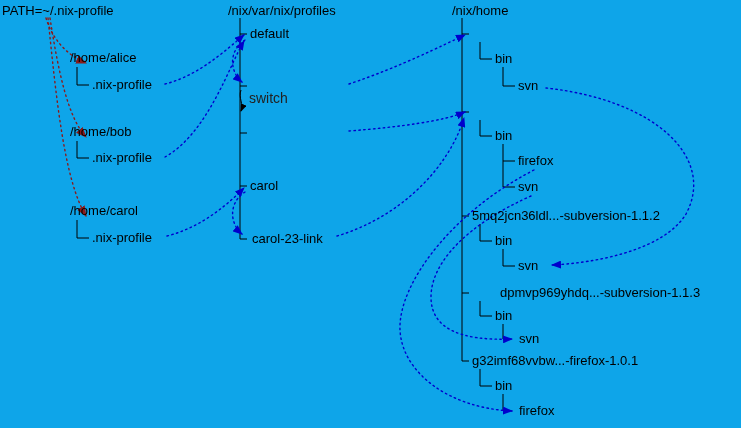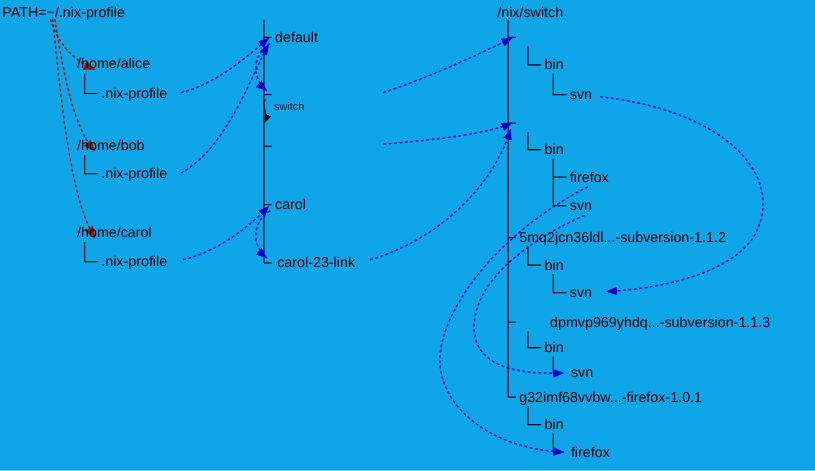--- a/index.html
+++ b/index.html
@@ -1,21 +1,21 @@
 <!DOCTYPE html>
 <html><head>
 <meta charset="utf-8">
 <style>
   html,body{margin:0;padding:0;background:#fff;}
   .stage{
     position:relative;width:741px;height:428px;background:#0ea5e9;overflow:hidden;
     font-family:"Liberation Sans","DejaVu Sans",sans-serif;font-size:13px;color:#000;
   }
   .lbl{position:absolute;white-space:nowrap;line-height:16px;}
-  .small{font-size:10px;line-height:10px;color:#222;}
+  .small{font-size:14px;line-height:10px;color:#222;}
   svg{position:absolute;left:0;top:0;}
 </style>
 </head>
 <body>
 
 <div class="stage">
 
   <svg width="741" height="428" viewBox="0 0 741 428">
     <defs>
       <marker id="mb" viewBox="0 0 10 8" markerWidth="10" markerHeight="8" refX="9" refY="4" orient="auto" markerUnits="userSpaceOnUse">
@@ -94,26 +94,27 @@
 
   <span class="lbl" style="left:2px;top:3px">PATH=~/.nix-profile</span>
 
   <span class="lbl" style="left:70px;top:50px">/home/alice</span>
   <span class="lbl" style="left:92px;top:77px">.nix-profile</span>
   <span class="lbl" style="left:70px;top:124px">/home/bob</span>
   <span class="lbl" style="left:92px;top:150px">.nix-profile</span>
   <span class="lbl" style="left:70px;top:203px">/home/carol</span>
   <span class="lbl" style="left:92px;top:230px">.nix-profile</span>
 
+  <span class="lbl" style="left:228px;top:3px">/nix/var/nix/profiles</span>
   <span class="lbl" style="left:250px;top:26px">default</span>
   <span class="lbl small" style="left:249px;top:93px">switch</span>
   <span class="lbl" style="left:250px;top:178px">carol</span>
   <span class="lbl" style="left:252px;top:231px">carol-23-link</span>
 
-  <span class="lbl" style="left:452px;top:3px">/nix/switch</span>
+  <span class="lbl" style="left:452px;top:3px">/nix/home</span>
 
   <span class="lbl" style="left:495px;top:51px">bin</span>
   <span class="lbl" style="left:518px;top:78px">svn</span>
 
   <span class="lbl" style="left:495px;top:128px">bin</span>
   <span class="lbl" style="left:518px;top:153px">firefox</span>
   <span class="lbl" style="left:518px;top:179px">svn</span>
 
   <span class="lbl" style="left:472px;top:208px">5mq2jcn36ldl...-subversion-1.1.2</span>
   <span class="lbl" style="left:495px;top:233px">bin</span>

